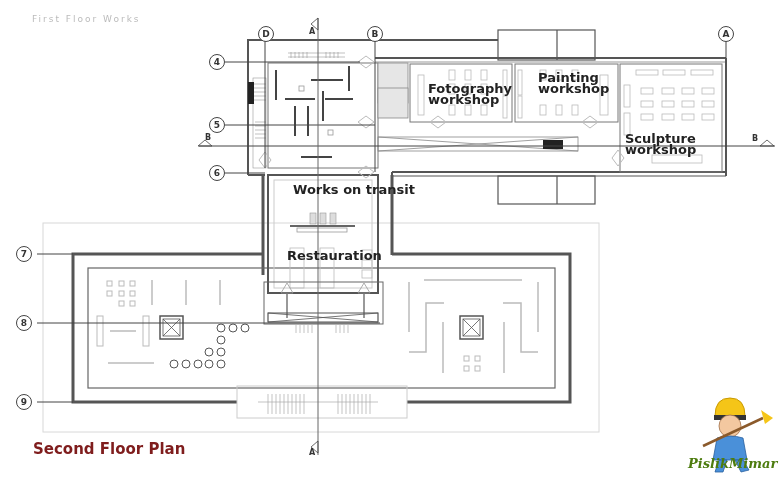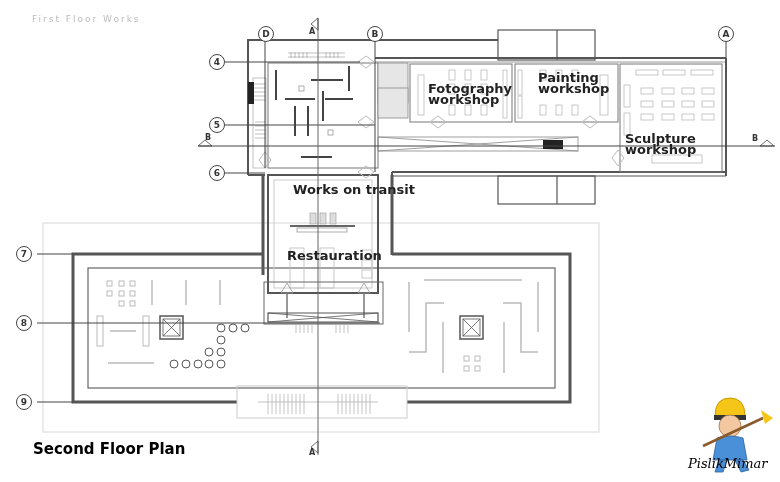--- a/index.html
+++ b/index.html
@@ -1,24 +1,24 @@
 <!DOCTYPE html>
 <html><head>
 <meta charset="utf-8">
 <style>
   html, body { margin: 0; padding: 0; background: #ffffff; }
   body { width: 780px; height: 482px; position: relative; overflow: hidden; font-family: "DejaVu Sans", sans-serif; }
   #plan { position: absolute; left: 0; top: 0; }
   .room-label { position: absolute; font-family: "DejaVu Sans", sans-serif; font-size: 13px; font-weight: bold; color: #222; line-height: 11px; white-space: nowrap; }
-  .title { position: absolute; left: 33px; top: 440px; font-family: "DejaVu Sans", sans-serif; font-size: 15px; font-weight: bold; color: #000000; }
+  .title { position: absolute; left: 33px; top: 440px; font-family: "DejaVu Sans", sans-serif; font-size: 15px; font-weight: bold; color: #7f1d1d; }
   .faded-title { position: absolute; left: 32px; top: 14px; font-size: 9px; color: #bbb; letter-spacing: 2px; }
   .grid-tag { position: absolute; font-size: 9px; font-weight: bold; color: #333; width: 14px; height: 14px; border: 1px solid #444; border-radius: 50%; text-align: center; line-height: 14px; background: #fff; }
   .axis-letter { position: absolute; font-size: 8px; font-weight: bold; color: #333; }
   .logo { position: absolute; left: 685px; top: 388px; width: 95px; height: 94px; }
-  .logo-text { position: absolute; left: 688px; top: 456px; font-family: "DejaVu Serif", serif; font-style: italic; font-size: 13px; color: #000000; }
+  .logo-text { position: absolute; left: 688px; top: 456px; font-family: "DejaVu Serif", serif; font-style: italic; font-size: 13px; color: #4d7c0f; font-weight: bold; }
 </style>
 </head>
 <body>
 
 <div class="faded-title">First Floor Works</div>
 
 <svg id="plan" width="780" height="482" viewBox="0 0 780 482">
 
   <rect x="43" y="223" width="556" height="209" fill="none" stroke="#d8d8d8" stroke-width="1"></rect>
 

